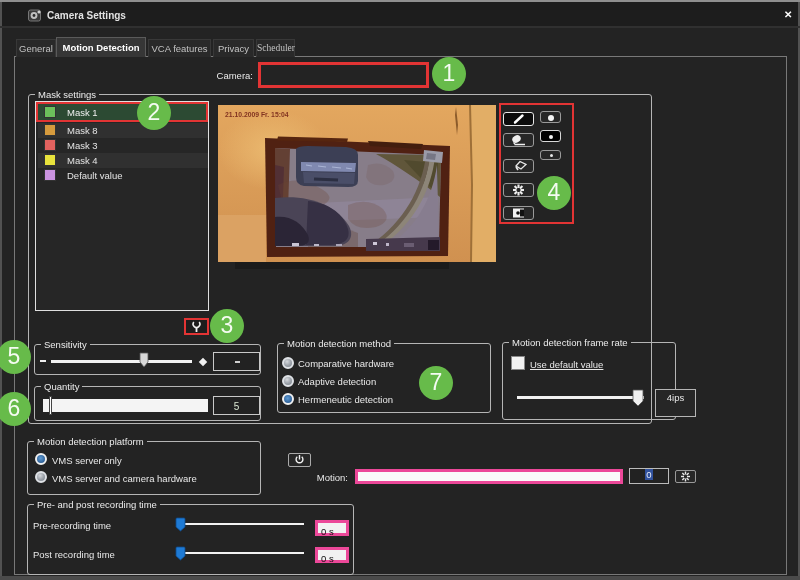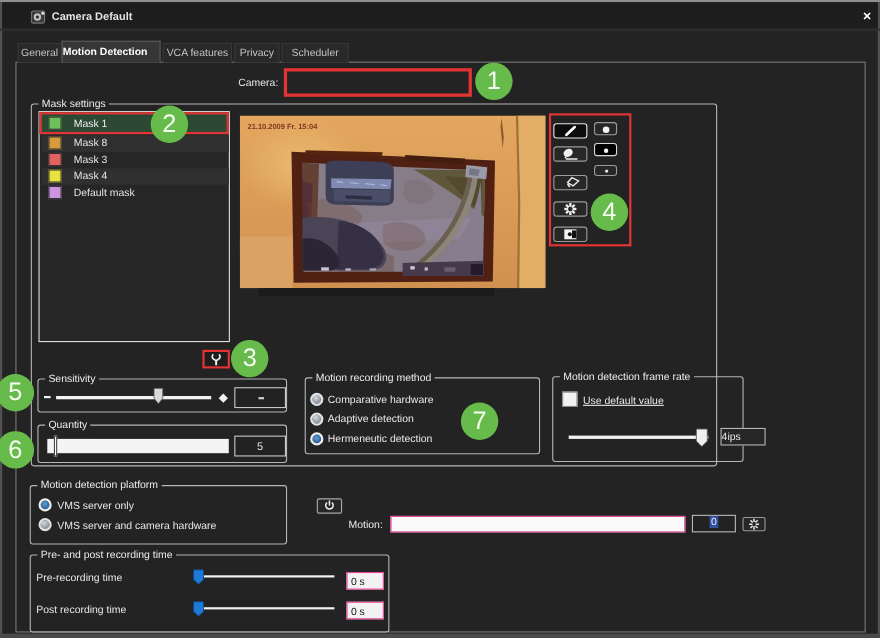--- a/index.html
+++ b/index.html
@@ -6,21 +6,21 @@
   *{box-sizing:border-box;}
   #win{position:relative;width:800px;height:580px;background:#232323;overflow:hidden;
        font-family:"Liberation Sans",sans-serif;color:#e6e6e6;font-size:9.5px;}
   .abs{position:absolute;}
   .gb{position:absolute;border:1px solid #b5b5b5;border-radius:3px;}
   .gb>span{position:absolute;top:-7px;left:6px;background:#232323;padding:0 3px;
            font-size:9.5px;color:#ececec;white-space:nowrap;line-height:13px;}
   .circ{position:absolute;width:34px;height:34px;border-radius:50%;background:#67bb4a;
         color:#f4fbf1;font-size:23px;text-align:center;line-height:33px;z-index:50;}
   .btn{position:absolute;border:1px solid #9a9a9a;border-radius:3px;background:#272727;}
-  .whitebox{position:absolute;background:#f2f2f2;border:1px solid #ec4899;padding-left:27px;}
+  .whitebox{position:absolute;background:#f2f2f2;border:3px solid #ec4899;padding-left:27px;}
   .track{position:absolute;height:3px;background:#f2f2f2;}
   .tab{position:absolute;top:39px;height:18px;background:#292929;border:1px solid #383838;border-bottom:none;
        color:#c2c2c2;text-align:center;line-height:17px;}
 </style>
 </head>
 <body>
 <div id="win">
 
   <div class="abs" style="left:0;top:0;width:800px;height:2px;background:#8f8f8f;"></div>
   <div class="abs" style="left:0;top:2px;width:2px;height:578px;background:#525252;"></div>
@@ -30,31 +30,31 @@
   <div class="abs" style="left:2px;top:2px;width:796px;height:24px;background:#1d1d1d;"></div>
   <div class="abs" style="left:0;top:26px;width:800px;height:2px;background:#303030;"></div>
   <div class="abs" style="left:28px;top:9px;width:14px;height:13px;">
     <svg width="14" height="13" viewBox="0 0 14 13">
       <rect x="0.5" y="1" width="12" height="11" rx="2" fill="#3a3a3a" stroke="#777" stroke-width="1"></rect>
       <circle cx="6" cy="6.5" r="3.4" fill="#bfbfbf"></circle>
       <circle cx="6" cy="6.5" r="1.4" fill="#2a2a2a"></circle>
       <circle cx="11" cy="3" r="1.6" fill="#cfcfcf"></circle>
     </svg>
   </div>
-  <div class="abs" style="left:47px;top:10px;font-size:10px;font-weight:bold;color:#e2e2e2;">Camera Default</div>
+  <div class="abs" style="left:47px;top:10px;font-size:10px;font-weight:bold;color:#e2e2e2;">Camera Settings</div>
   <div class="abs" style="left:784px;top:9px;font-size:10px;font-weight:bold;color:#fff;">✕</div>
 
   <div class="abs" style="left:14px;top:56px;width:773px;height:519px;border:1px solid #787878;background:#232323;"></div>
 
   <div class="tab" style="left:16px;width:40px;">General</div>
   <div class="abs" style="left:56px;top:37px;width:90px;height:20px;background:#363636;border:1px solid #5a5a5a;border-bottom:none;
-       color:#fff;font-weight:bold;line-height:19px;z-index:5;">Motion Detection</div>
+       color:#fff;font-weight:bold;text-align:center;line-height:19px;z-index:5;">Motion Detection</div>
   <div class="tab" style="left:148px;width:63px;">VCA features</div>
   <div class="tab" style="left:213px;width:41px;">Privacy</div>
-  <div class="tab" style="left:256px;width:61px;">Scheduler</div>
+  <div class="tab" style="left:256px;width:39px;font-family:Liberation Serif, serif;">Scheduler</div>
 
   <div class="abs" style="left:213px;top:70px;width:40px;text-align:right;color:#e8e8e8;">Camera:</div>
   <div class="abs" style="left:258px;top:62px;width:171px;height:26px;border:3px solid #e23434;"></div>
   <div class="circ" style="left:432px;top:57px;">1</div>
 
   <div class="gb" style="left:28px;top:94px;width:624px;height:330px;padding-left:48px;">
       <span>Mask settings</span>
     </div>
 
   <div class="abs" style="left:35px;top:101px;width:174px;height:210px;background:#262626;border:1px solid #e0e0e0;"></div>
@@ -63,21 +63,21 @@
   <div class="abs" style="left:67px;top:107px;color:#efefef;">Mask 1</div>
   <div class="abs" style="left:38px;top:123px;width:170px;height:15px;background:#303030;"></div>
   <div class="abs" style="left:44px;top:124px;width:12px;height:12px;background:#d69b3d;border:1px solid #333;"></div>
   <div class="abs" style="left:67px;top:125px;color:#e4e4e4;">Mask 8</div>
   <div class="abs" style="left:44px;top:139px;width:12px;height:12px;background:#e2625f;border:1px solid #333;"></div>
   <div class="abs" style="left:67px;top:140px;color:#e4e4e4;">Mask 3</div>
   <div class="abs" style="left:38px;top:153px;width:170px;height:15px;background:#303030;"></div>
   <div class="abs" style="left:44px;top:154px;width:12px;height:12px;background:#e8e33c;border:1px solid #333;"></div>
   <div class="abs" style="left:67px;top:155px;color:#e4e4e4;">Mask 4</div>
   <div class="abs" style="left:44px;top:169px;width:12px;height:12px;background:#cb93e0;border:1px solid #333;"></div>
-  <div class="abs" style="left:67px;top:170px;color:#e4e4e4;">Default mask</div>
+  <div class="abs" style="left:67px;top:170px;color:#e4e4e4;">Default value</div>
   <div class="circ" style="left:137px;top:96px;">2</div>
 
   <div class="abs" style="left:184px;top:318px;width:25px;height:17px;border:2px solid #e23434;background:#1d1d1d;">
     <svg width="21" height="13" viewBox="0 0 21 13">
       <path d="M7.8 2 A3.4 3.4 0 1 0 13.2 2" stroke="#f0f0f0" stroke-width="1.5" fill="none"></path>
       <path d="M10.5 8 L10.5 12" stroke="#f0f0f0" stroke-width="1.8" fill="none"></path>
     </svg>
   </div>
   <div class="circ" style="left:210px;top:309px;">3</div>
 
@@ -223,42 +223,42 @@
       <span>Quantity</span>
     </div>
   <div class="abs" style="left:43px;top:399px;width:165px;height:13px;background:#f4f4f4;"></div>
   <div class="abs" style="left:49px;top:396px;width:3px;height:19px;background:#fdfdfd;border:1px solid #444;"></div>
   <div class="abs" style="left:213px;top:396px;width:47px;height:19px;border:1px solid #c9c9c9;background:#222;">
     <div style="position:absolute;width:100%;top:4px;text-align:center;font-size:10px;color:#d9e6d2;">5</div>
   </div>
   <div class="circ" style="left:-3px;top:392px;">6</div>
 
   <div class="gb" style="left:277px;top:343px;width:214px;height:70px;">
-      <span>Motion recording method</span>
+      <span>Motion detection method</span>
     </div>
   <div class="abs" style="left:282px;top:357px;width:12px;height:12px;border-radius:50%;border:2px solid #dfe2e6;background:radial-gradient(circle at 38% 32%,#d6d9dd,#9aa0a8 55%,#787e86);"></div>
   <div class="abs" style="left:298px;top:358px;color:#e8e8e8;">Comparative hardware</div>
   <div class="abs" style="left:282px;top:375px;width:12px;height:12px;border-radius:50%;border:2px solid #dfe2e6;background:radial-gradient(circle at 38% 32%,#d6d9dd,#9aa0a8 55%,#787e86);"></div>
   <div class="abs" style="left:298px;top:376px;color:#e8e8e8;">Adaptive detection</div>
   <div class="abs" style="left:282px;top:393px;width:12px;height:12px;border-radius:50%;border:2px solid #f0f0f0;background:radial-gradient(circle at 45% 40%,#5e9bd4,#27568c 85%);"></div>
   <div class="abs" style="left:298px;top:394px;color:#e8e8e8;">Hermeneutic detection</div>
   <div class="circ" style="left:419px;top:366px;">7</div>
 
   <div class="gb" style="left:502px;top:342px;width:174px;height:78px;">
       <span>Motion detection frame rate</span>
     </div>
   <div class="abs" style="left:511px;top:356px;width:14px;height:14px;background:#f2f2f2;border:1px solid #888;"></div>
   <div class="abs" style="left:530px;top:359px;color:#e8e8e8;text-decoration:underline;">Use default value</div>
   <div class="track" style="left:517px;top:396px;width:127px;"></div>
   <div class="abs" style="left:632px;top:389px;width:12px;height:18px;">
     <svg width="12" height="18" viewBox="0 0 12 18">
         <path d="M1 1 L11 1 L11 12 L6 17 L1 12 Z" fill="#f0f0f0" stroke="#555" stroke-width="0.8"></path>
       </svg>
   </div>
-  <div class="abs" style="left:655px;top:389px;width:41px;height:16px;border:1px solid #b5b5b5;background:#262626;">
+  <div class="abs" style="left:655px;top:389px;width:41px;height:28px;border:1px solid #b5b5b5;background:#262626;text-align:center;">
     <span style="font-size:9.5px;color:#e8e8e8;line-height:15px;">4ips</span>
   </div>
 
   <div class="gb" style="left:27px;top:441px;width:234px;height:54px;">
       <span>Motion detection platform</span>
     </div>
   <div class="abs" style="left:35px;top:453px;width:12px;height:12px;border-radius:50%;border:2px solid #f0f0f0;background:radial-gradient(circle at 45% 40%,#5e9bd4,#27568c 85%);"></div>
   <div class="abs" style="left:52px;top:455px;color:#e8e8e8;">VMS server only</div>
   <div class="abs" style="left:35px;top:471px;width:12px;height:12px;border-radius:50%;border:2px solid #dfe2e6;background:radial-gradient(circle at 38% 32%,#d6d9dd,#9aa0a8 55%,#787e86);"></div>
   <div class="abs" style="left:52px;top:473px;color:#e8e8e8;">VMS server and camera hardware</div>

